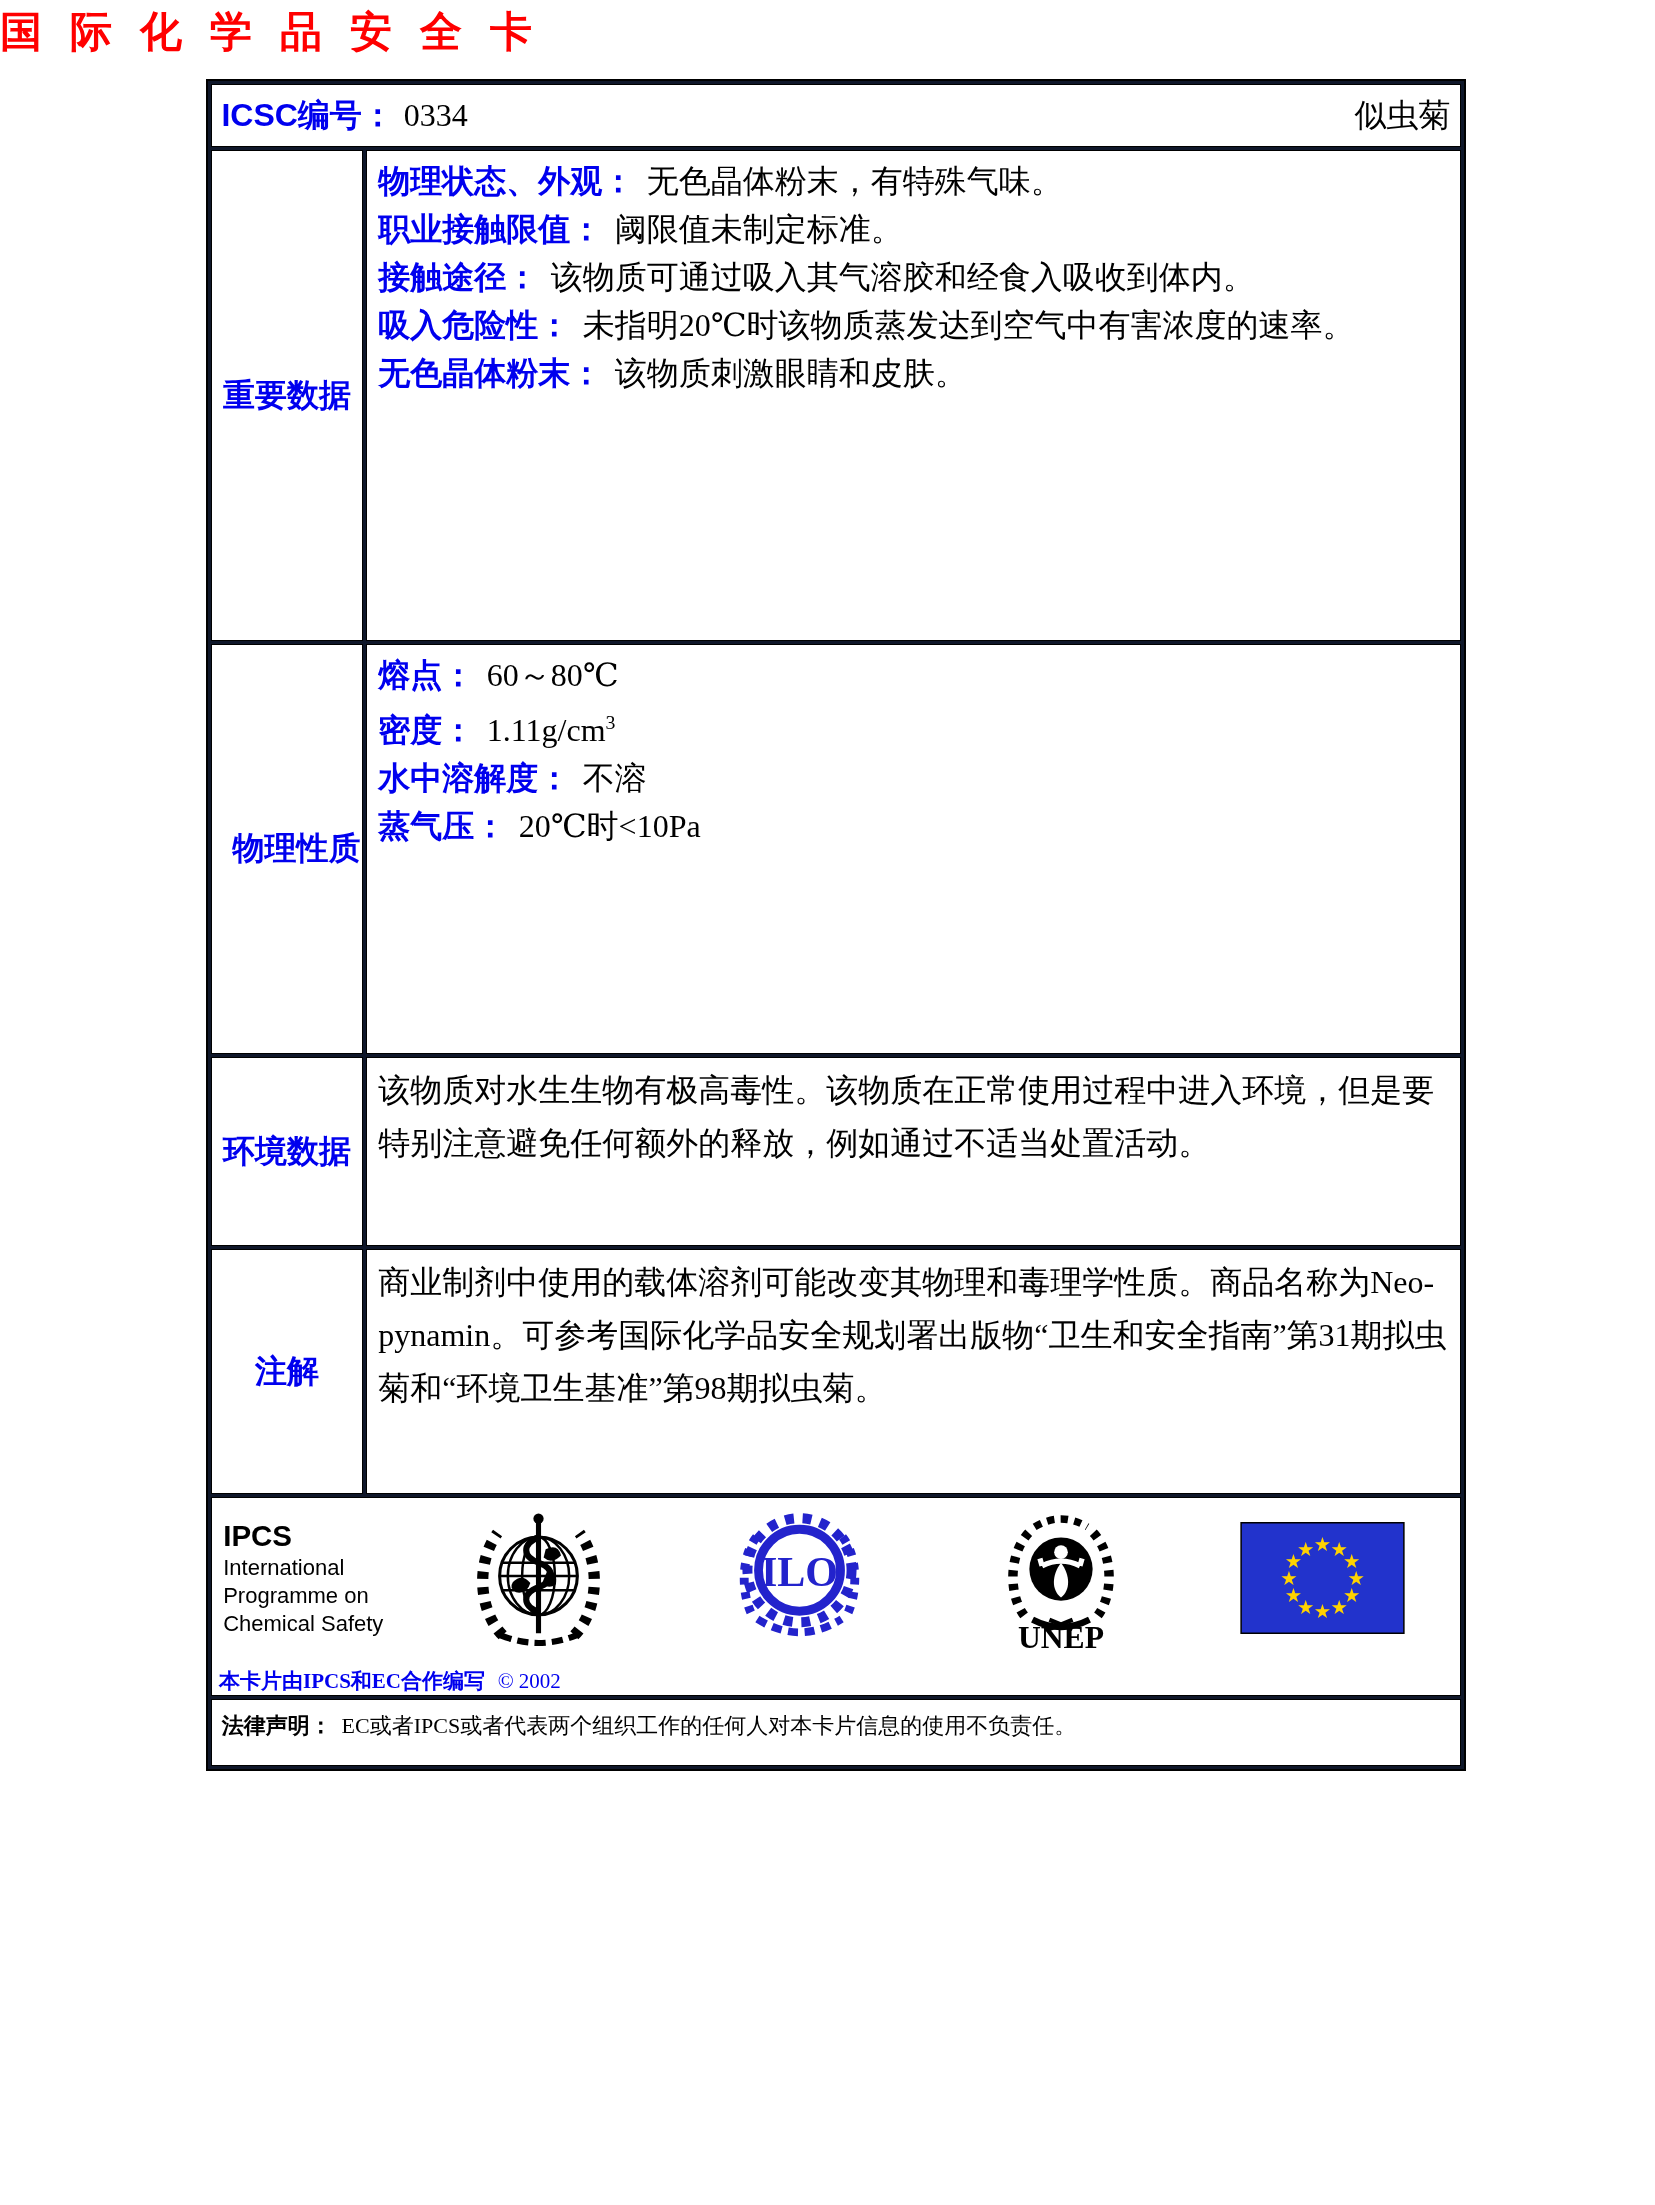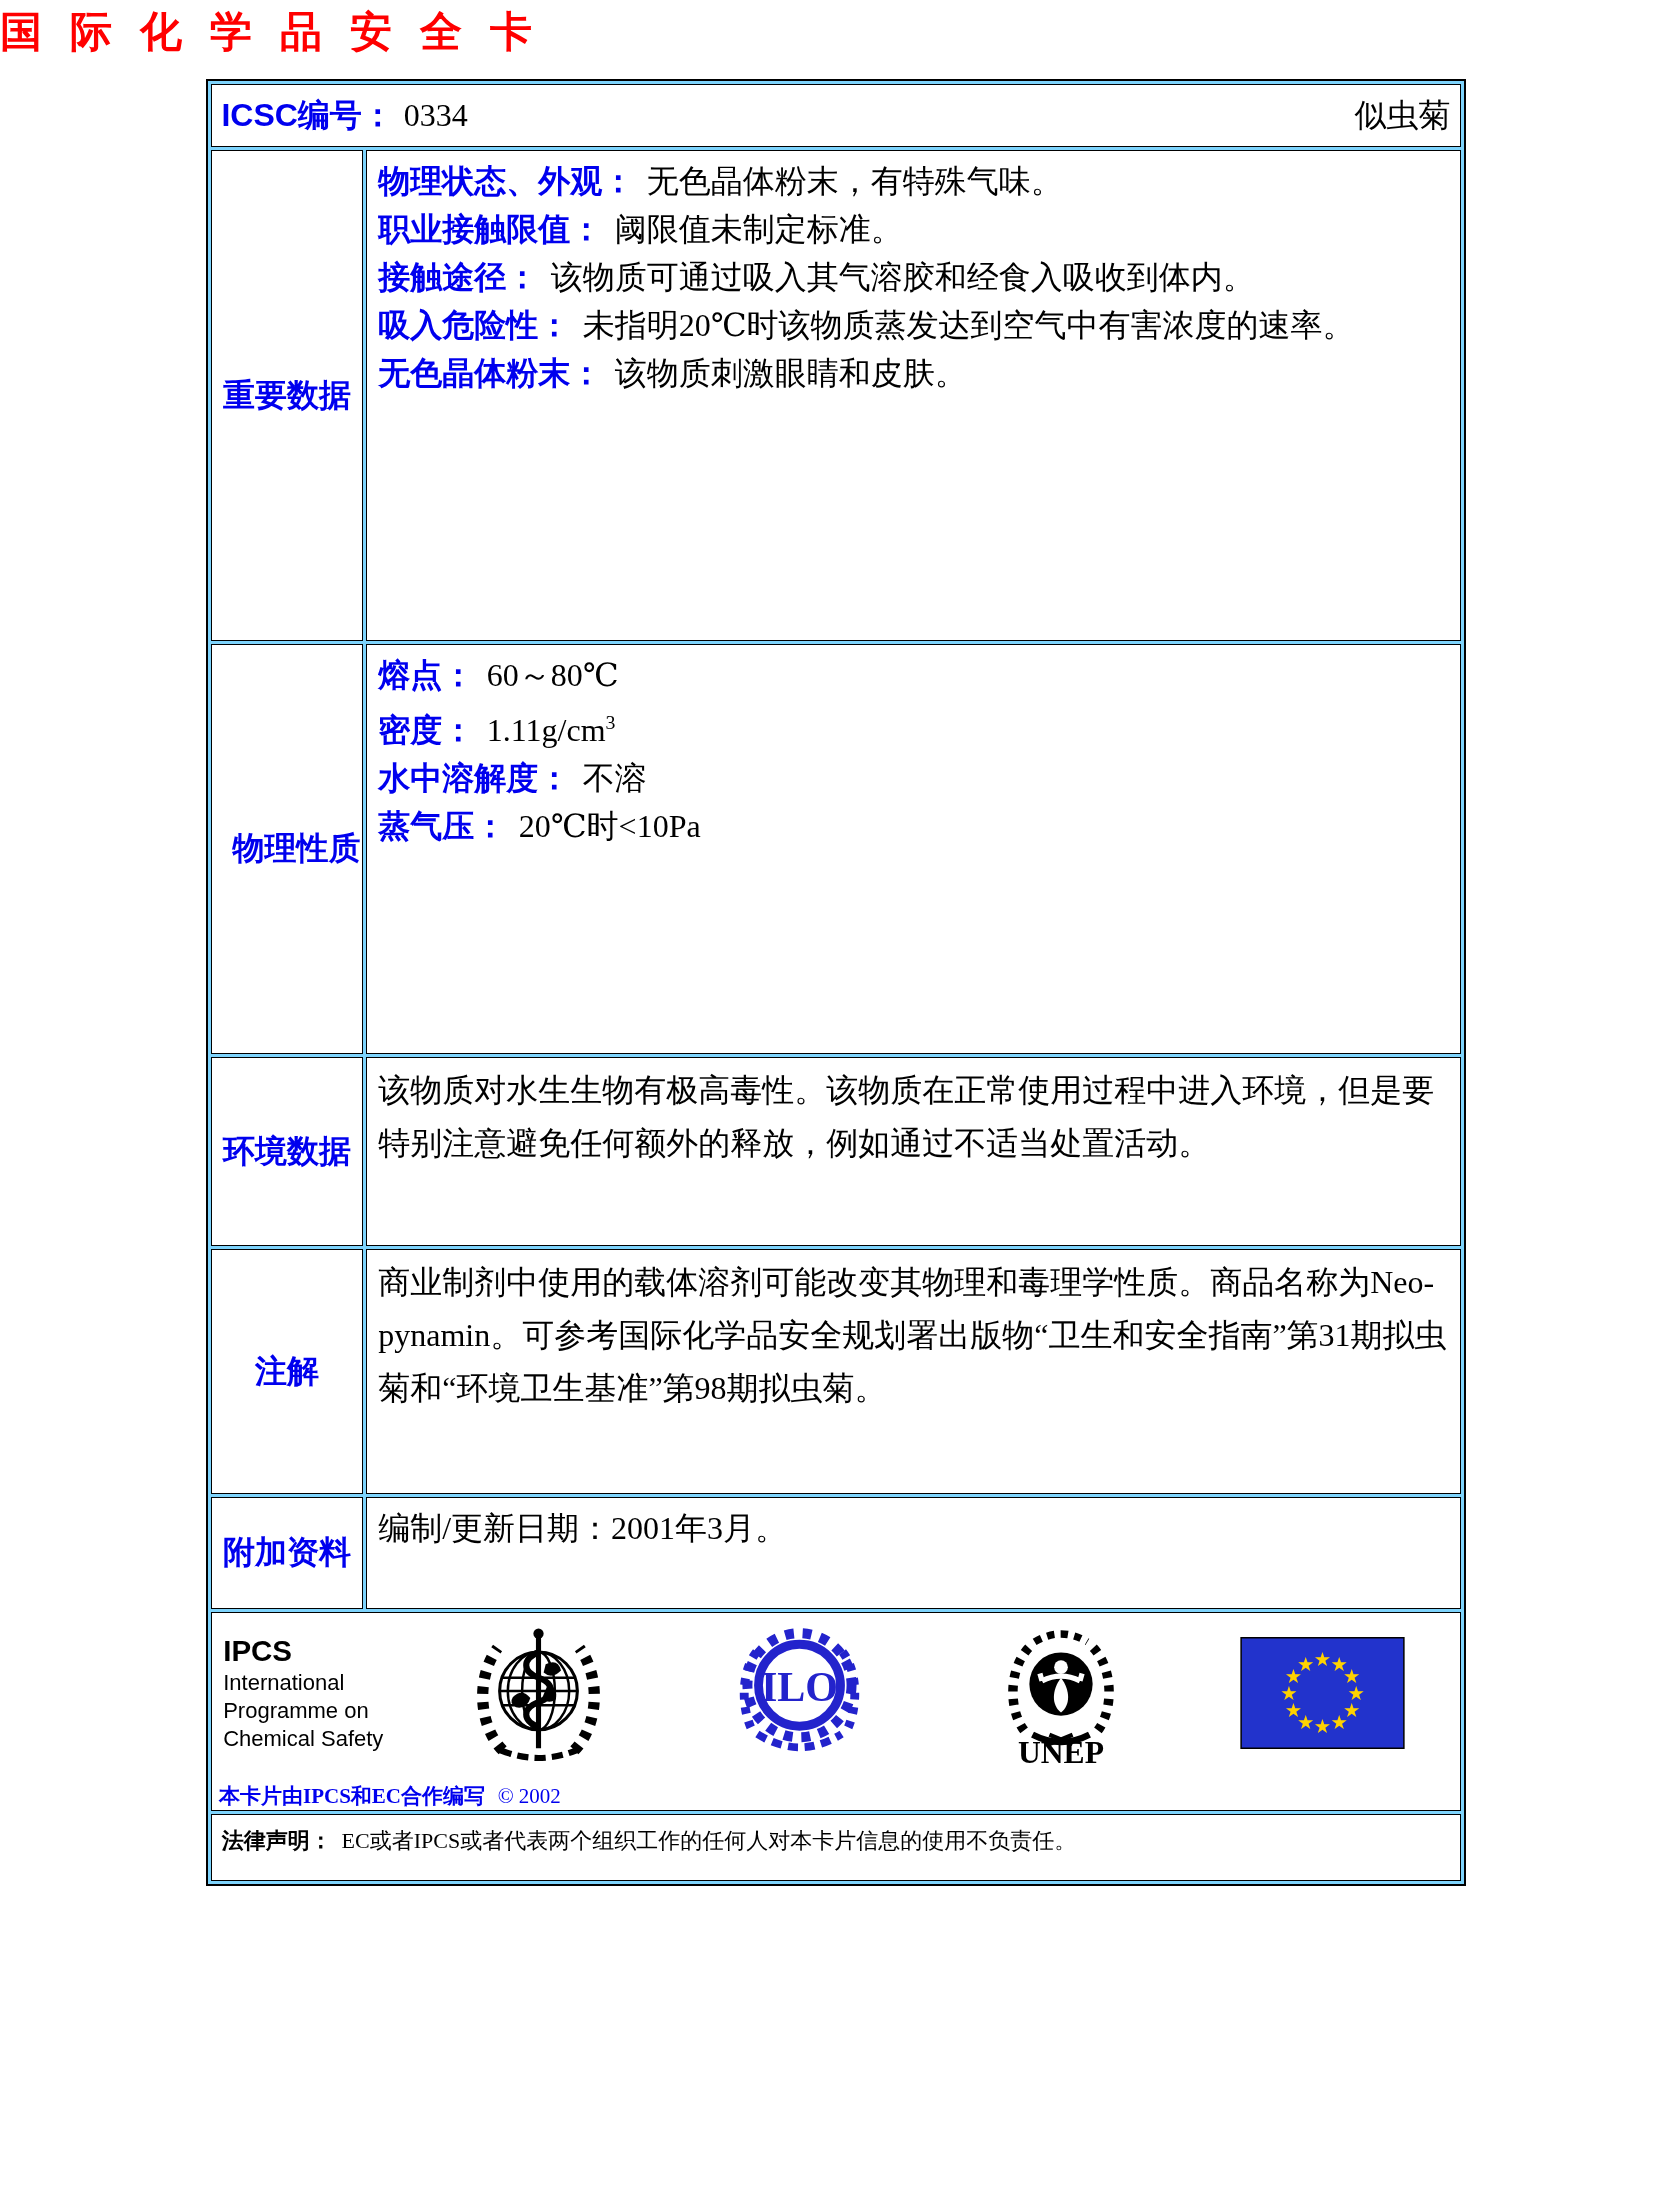--- a/index.html
+++ b/index.html
@@ -18,21 +18,21 @@
     letter-spacing:28px;
     color:#ff0000;
     font-family:"Liberation Serif","DejaVu Serif",serif;
   }
   table.card {
     position:absolute; left:206px; top:79px;
     width:1260px;
     border:2.8px solid #000;
     border-collapse:separate;
     border-spacing:3.5px;
-    background:#7dd3fc;
+    background:#0f172a;
   }
   td.cell { border:1.4px solid #000; background:#fff; vertical-align:top; }
   td.label-cell {
     width:152px; text-align:center; vertical-align:middle;
   }
   .row-label {
     color:#0000ee; font-weight:bold; font-size:32px;
     font-family:"Liberation Sans","DejaVu Sans",sans-serif;
   }
   td.content-cell { padding:5.6px 11.2px 0 11.2px; font-size:32px; }
@@ -145,28 +145,20 @@
 
   <tr>
     <td class="cell label-cell h-notes">
       <span class="row-label">注解</span>
     </td>
     <td class="cell content-cell h-notes">
       <div class="para">商业制剂中使用的载体溶剂可能改变其物理和毒理学性质。商品名称为Neo-pynamin。可参考国际化学品安全规划署出版物“卫生和安全指南”第31期拟虫菊和“环境卫生基准”第98期拟虫菊。</div>
     </td>
   </tr>
 
-  <tr>
-    <td class="cell label-cell h-add">
-      <span class="row-label">附加资料</span>
-    </td>
-    <td class="cell content-cell h-add">
-      <div class="line">编制/更新日期：2001年3月。</div>
-    </td>
-  </tr>
 
   <tr>
     <td class="cell h-logos" colspan="2">
       <div class="logos-flex">
         <div class="ipcs-block">
           <div class="ipcs-acronym">IPCS</div>
           <div class="ipcs-line">International</div>
           <div class="ipcs-line">Programme on</div>
           <div class="ipcs-line">Chemical Safety</div>
         </div>

